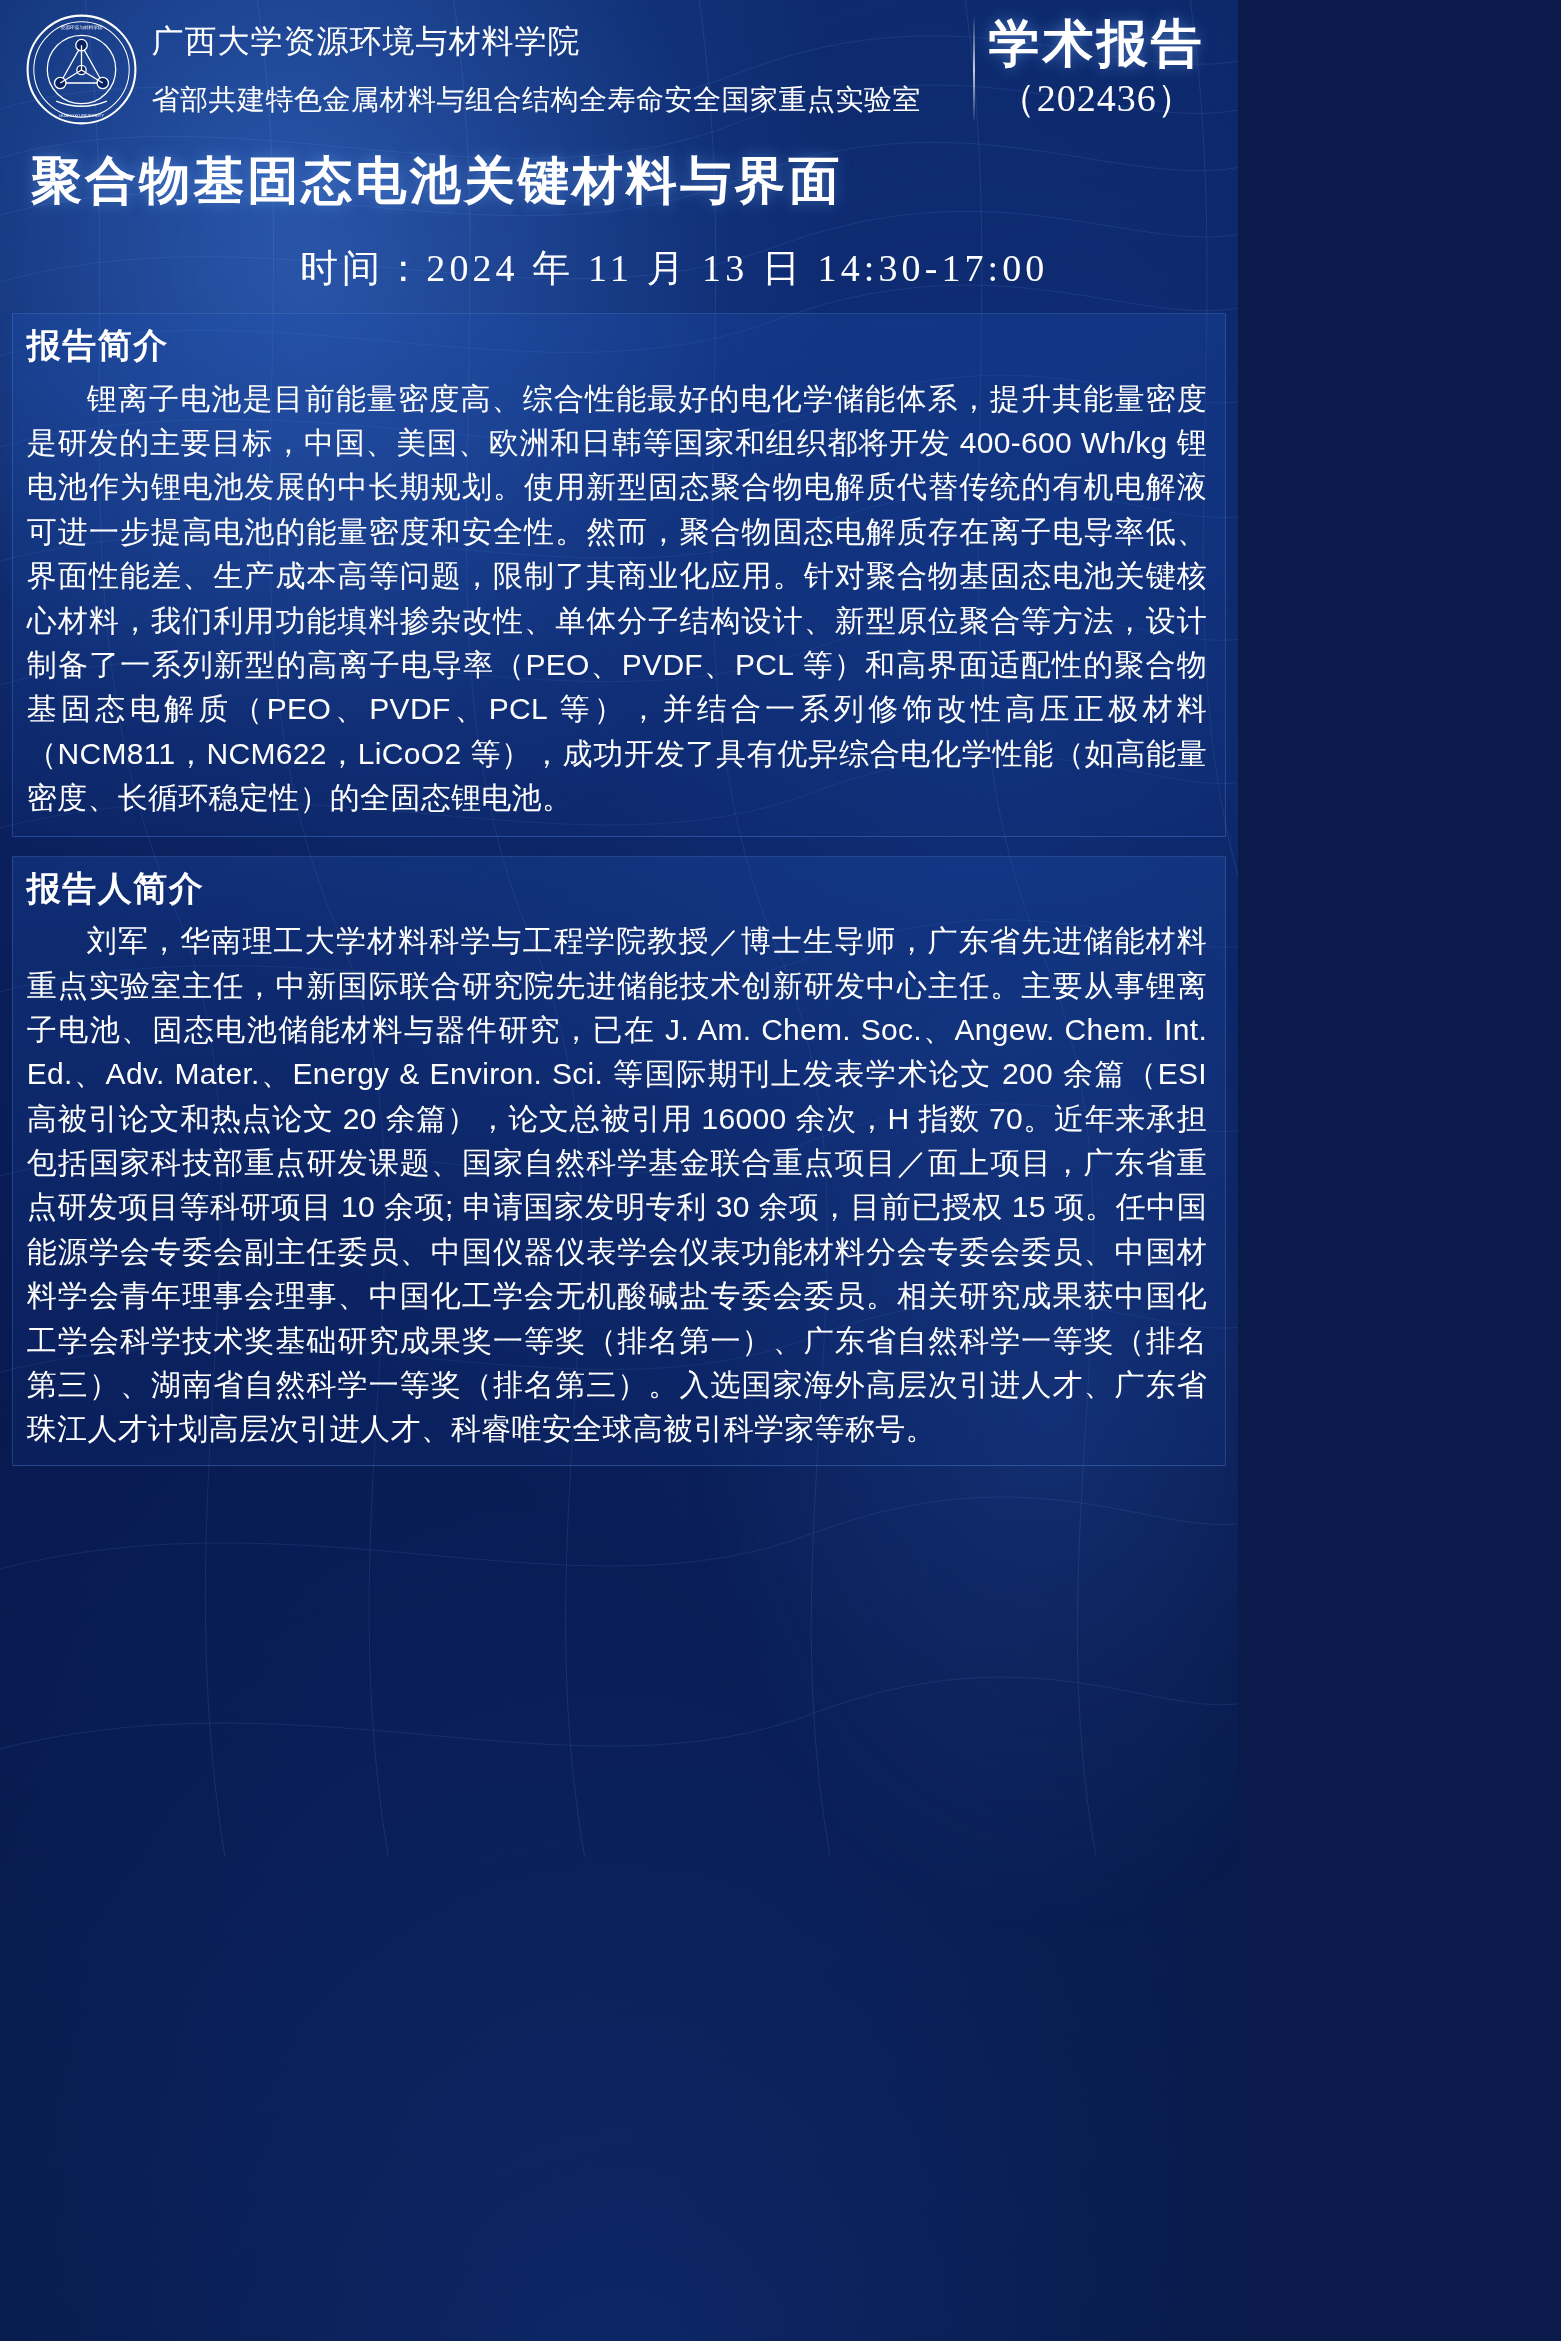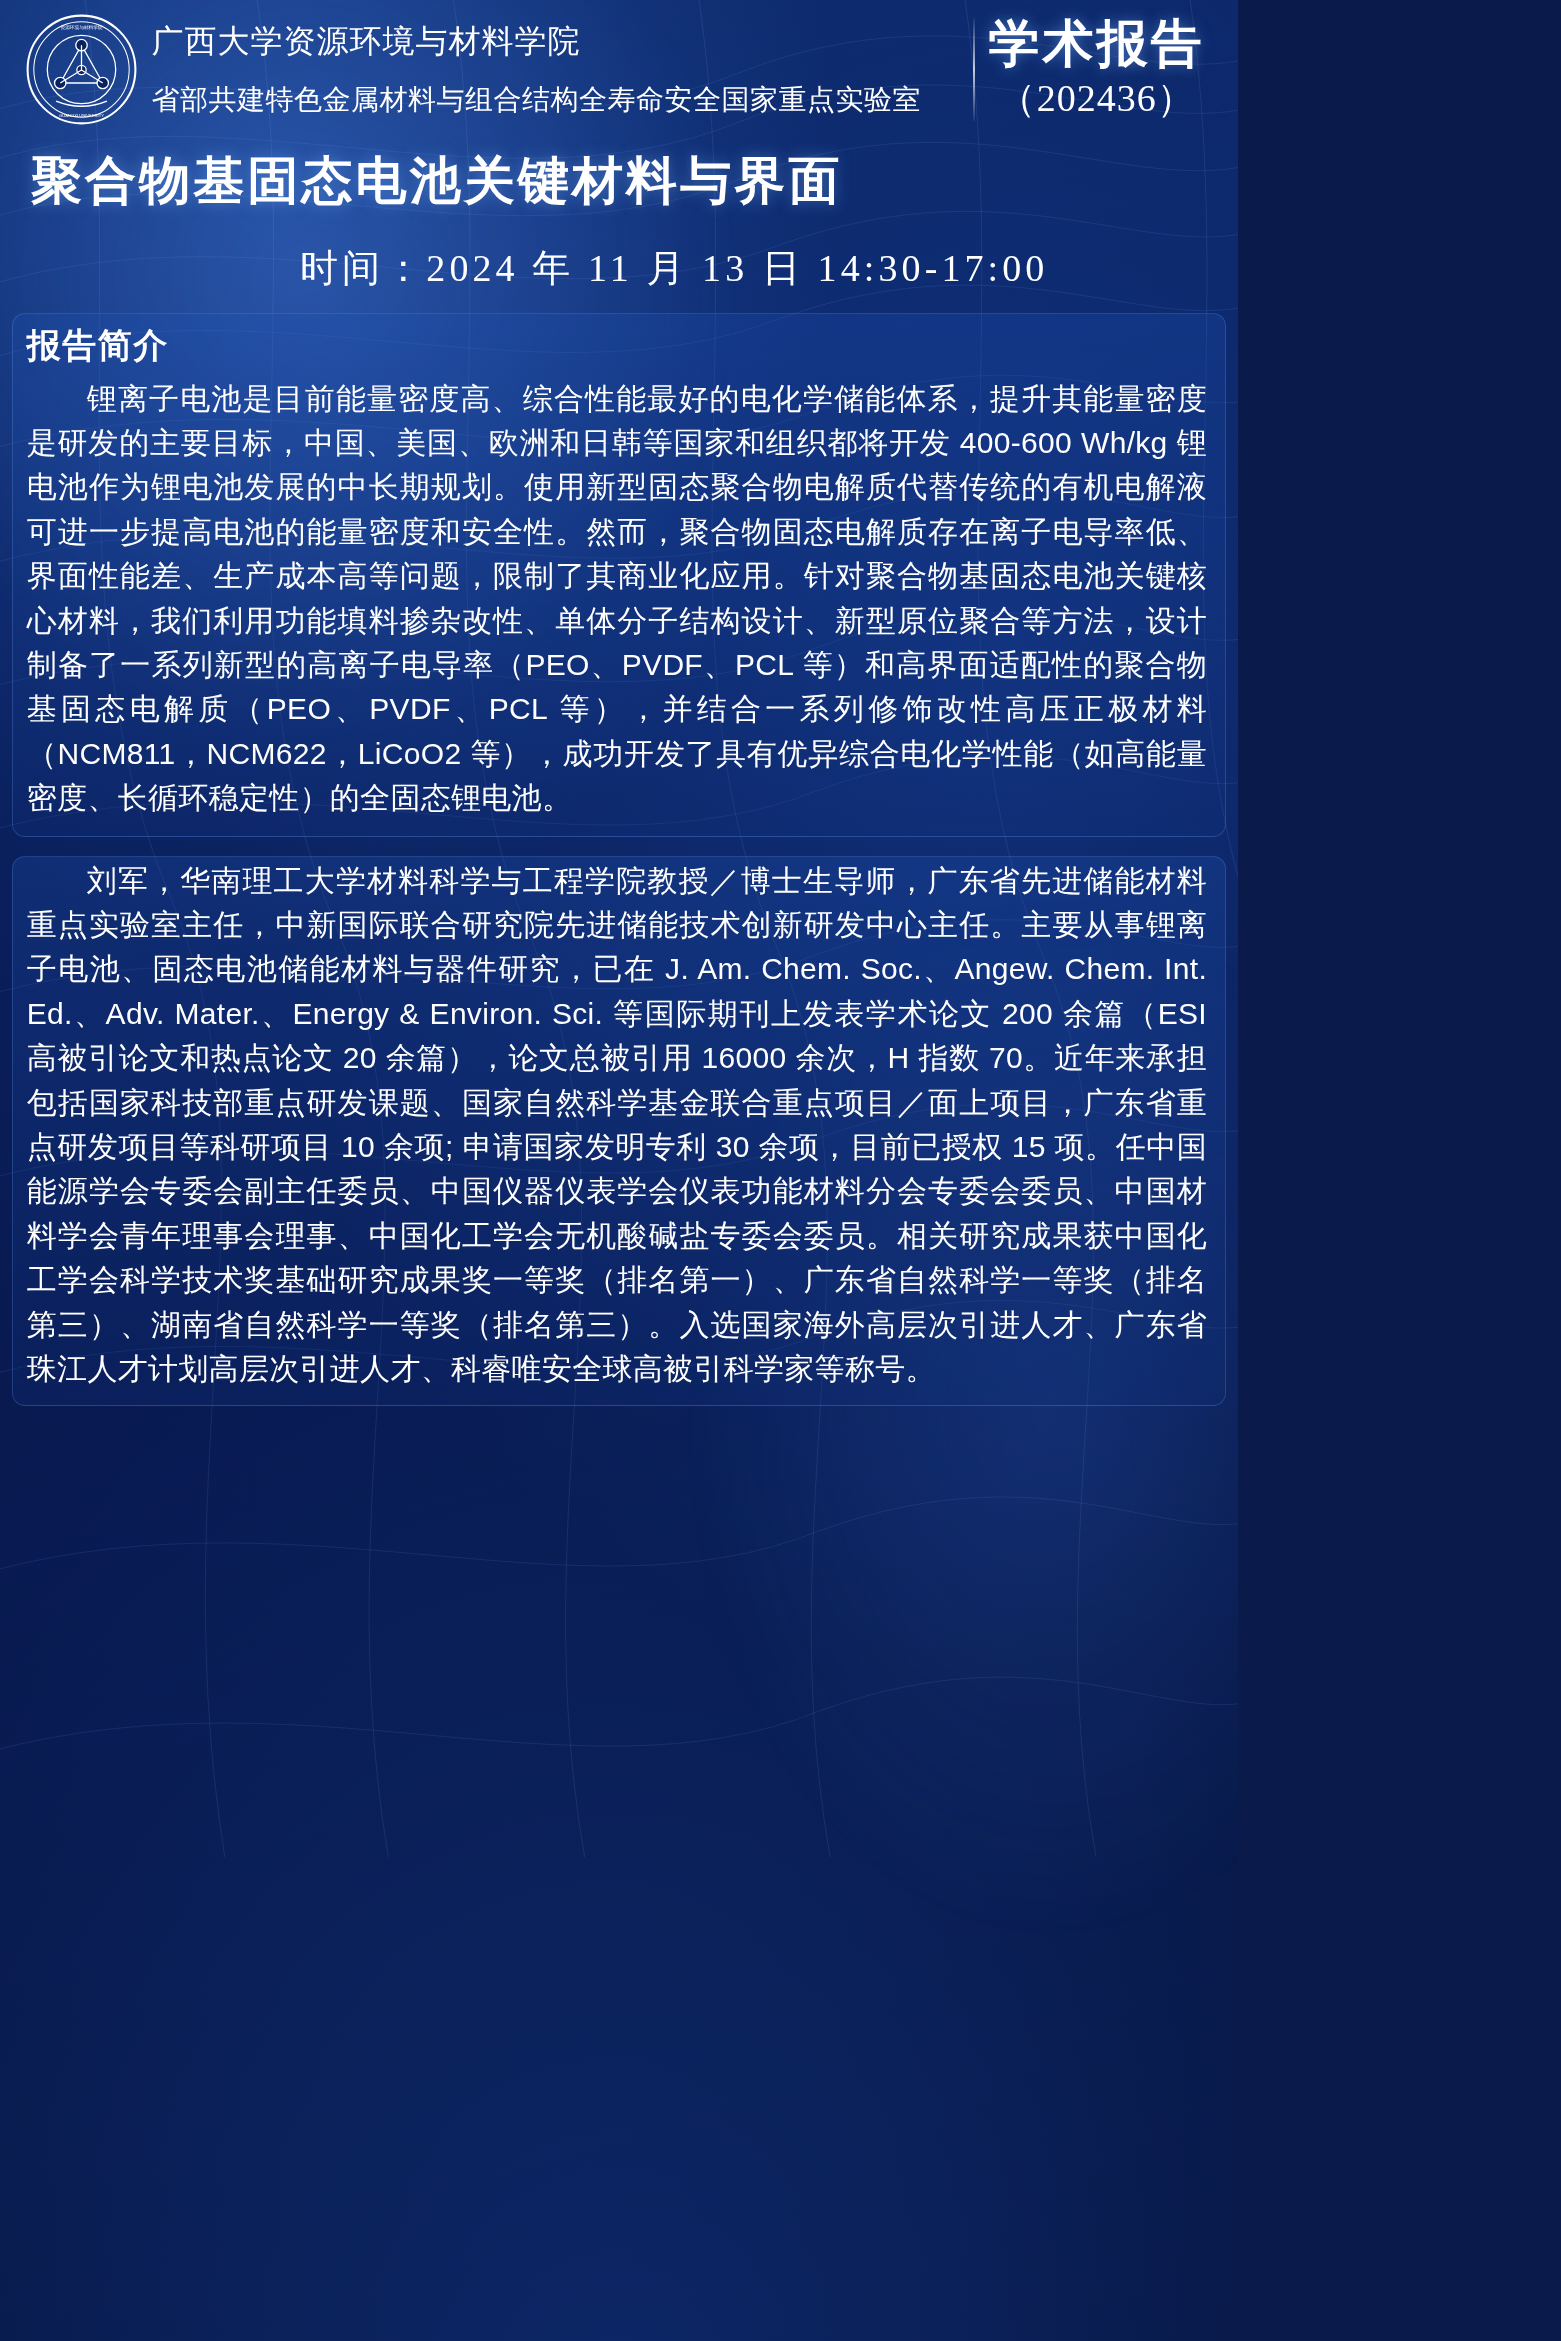--- a/index.html
+++ b/index.html
@@ -148,21 +148,21 @@
     font-family: "Liberation Serif", serif;
     white-space: nowrap;
   }
 
   
   .panel {
     position: relative;
     margin: 18.6px 12.4px 0 12.4px;
     background: linear-gradient(180deg, rgba(30,80,175,0.30), rgba(18,52,130,0.22));
     border: 1px solid rgba(120,175,255,0.22);
-    border-radius: 13px;
+    border-radius: 1px;
     box-sizing: border-box;
   }
   .panel-title {
     color: #ffffff;
     font-size: 34px;
     font-weight: bold;
     letter-spacing: 1.5px;
     padding: 9.3px 0 5.2px 13.4px;
   }
   .panel-body {
@@ -257,19 +257,20 @@
   </div>
 
   <div class="panel sec1">
     <div class="panel-title">报告简介</div>
     <div class="panel-body">
       <p>锂离子电池是目前能量密度高、综合性能最好的电化学储能体系，提升其能量密度是研发的主要目标，中国、美国、欧洲和日韩等国家和组织都将开发 400-600 Wh/kg 锂电池作为锂电池发展的中长期规划。使用新型固态聚合物电解质代替传统的有机电解液可进一步提高电池的能量密度和安全性。然而，聚合物固态电解质存在离子电导率低、界面性能差、生产成本高等问题，限制了其商业化应用。针对聚合物基固态电池关键核心材料，我们利用功能填料掺杂改性、单体分子结构设计、新型原位聚合等方法，设计制备了一系列新型的高离子电导率（PEO、PVDF、PCL 等）和高界面适配性的聚合物基固态电解质（PEO、PVDF、PCL 等），并结合一系列修饰改性高压正极材料（NCM811，NCM622，LiCoO2 等），成功开发了具有优异综合电化学性能（如高能量密度、长循环稳定性）的全固态锂电池。</p>
     </div>
   </div>
 
   <div class="panel sec2">
+    <div class="panel-title">报告人简介</div>
     <div class="panel-body">
       <p>刘军，华南理工大学材料科学与工程学院教授／博士生导师，广东省先进储能材料重点实验室主任，中新国际联合研究院先进储能技术创新研发中心主任。主要从事锂离子电池、固态电池储能材料与器件研究，已在 J. Am. Chem. Soc.、Angew. Chem. Int. Ed.、Adv. Mater.、Energy &amp; Environ. Sci. 等国际期刊上发表学术论文 200 余篇（ESI 高被引论文和热点论文 20 余篇），论文总被引用 16000 余次，H 指数 70。近年来承担包括国家科技部重点研发课题、国家自然科学基金联合重点项目／面上项目，广东省重点研发项目等科研项目 10 余项; 申请国家发明专利 30 余项，目前已授权 15 项。任中国能源学会专委会副主任委员、中国仪器仪表学会仪表功能材料分会专委会委员、中国材料学会青年理事会理事、中国化工学会无机酸碱盐专委会委员。相关研究成果获中国化工学会科学技术奖基础研究成果奖一等奖（排名第一）、广东省自然科学一等奖（排名第三）、湖南省自然科学一等奖（排名第三）。入选国家海外高层次引进人才、广东省珠江人才计划高层次引进人才、科睿唯安全球高被引科学家等称号。</p>
     </div>
   </div>
 
 </div>
 
 
 </body></html>

